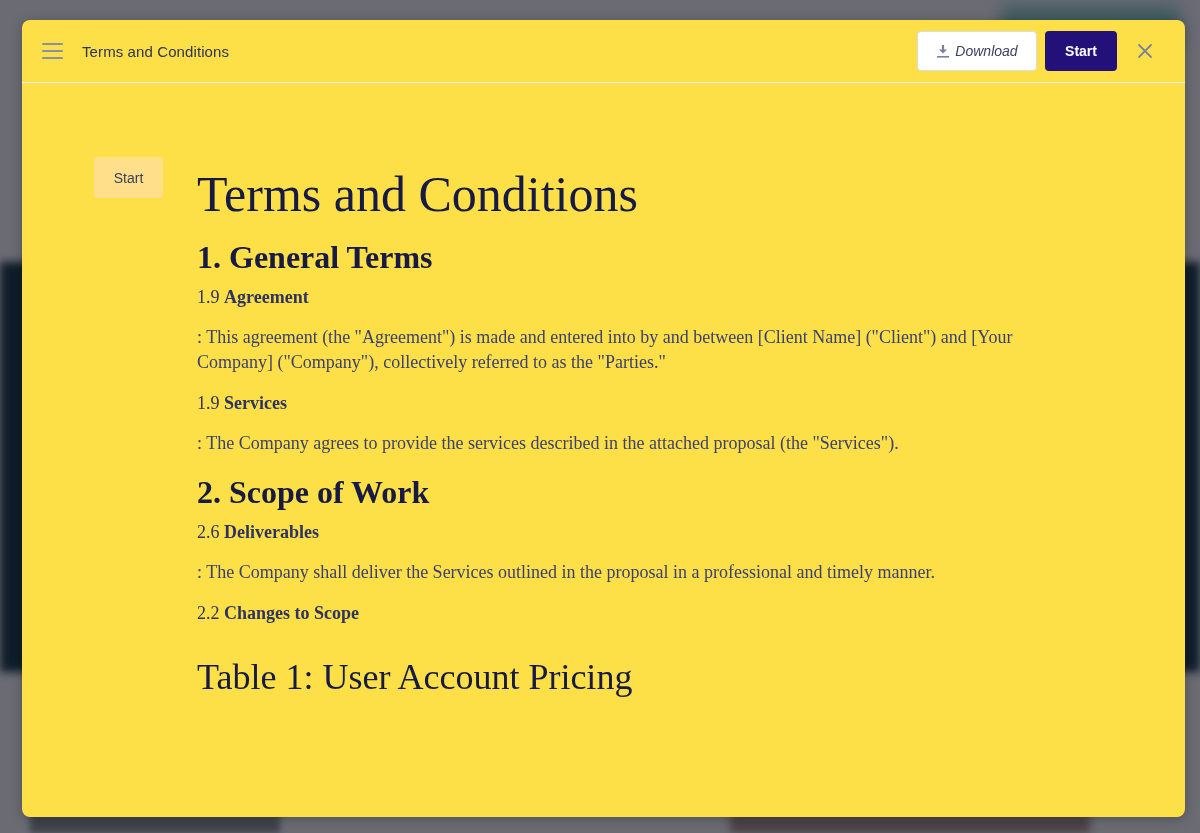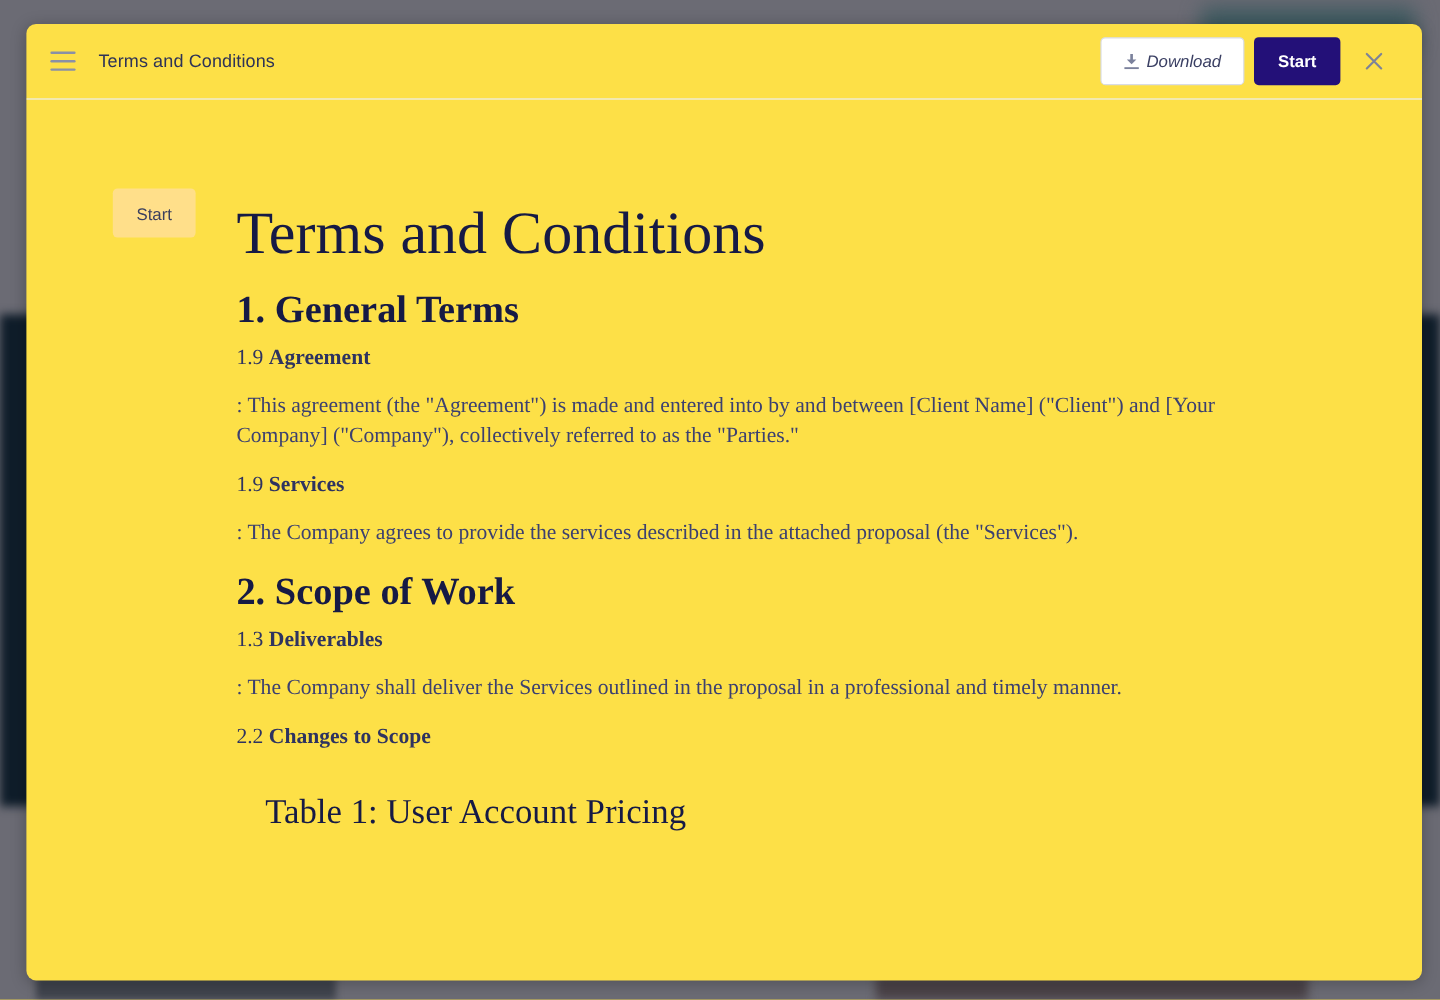--- a/index.html
+++ b/index.html
@@ -96,23 +96,22 @@
     font-size: 18px; font-weight: 400; color: #2e3360; line-height: 24px;
     margin-bottom: 16px;
   }
   .doc h3 b { font-weight: 700; }
   .doc p {
     font-family: "Liberation Serif", serif;
     font-size: 18px; line-height: 25px; color: #3c4070; margin-bottom: 16px;
   }
   .doc .table-title {
     font-family: "Liberation Serif", serif;
-    font-size: 29px; font-weight: 400; color: #161a45; line-height: 44px;
+    font-size: 36px; font-weight: 400; color: #161a45; line-height: 44px;
     margin-top: 30px;
-    margin-left: 24px;
   }
 </style>
 </head>
 <body>
 
 <div class="backdrop">
   <div class="bd-dark"></div>
   <div class="bd-teal"></div>
   <div class="bd-bottom-left"></div>
   <div class="bd-bottom-right"></div>
@@ -158,21 +157,21 @@
       </h3>
       <p>: This agreement (the "Agreement") is made and entered into by and between [Client Name] ("Client") and [Your Company] ("Company"), collectively referred to as the "Parties."</p>
       <h3>
         <span>1.9</span>
         <b>Services</b>
       </h3>
       <p>: The Company agrees to provide the services described in the attached proposal (the "Services").</p>
 
       <h2 class="spaced">2. Scope of Work</h2>
       <h3>
-        <span>1.3</span>
+        <span>2.6</span>
         <b>Deliverables</b>
       </h3>
       <p>: The Company shall deliver the Services outlined in the proposal in a professional and timely manner.</p>
       <h3>
         <span>2.2</span>
         <b>Changes to Scope</b>
       </h3>
 
       <div class="table-title">Table 1: User Account Pricing</div>
     </div>

